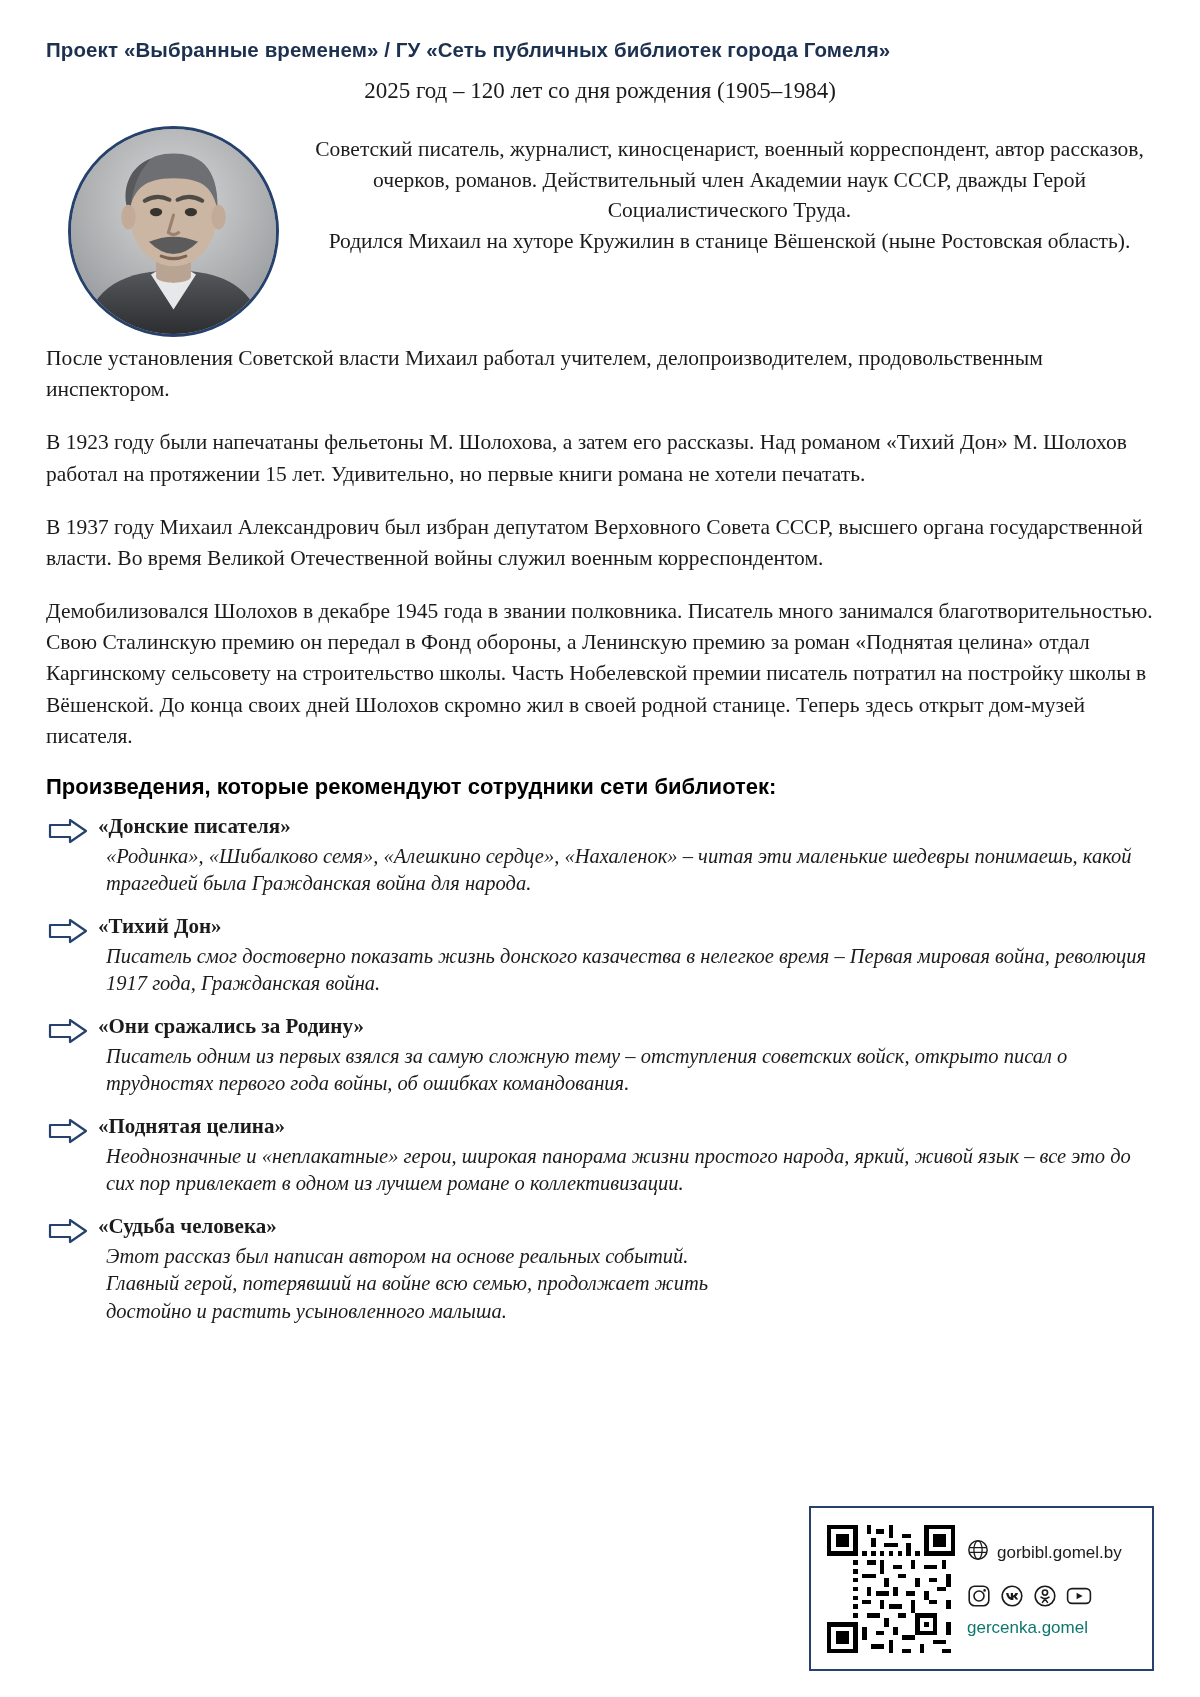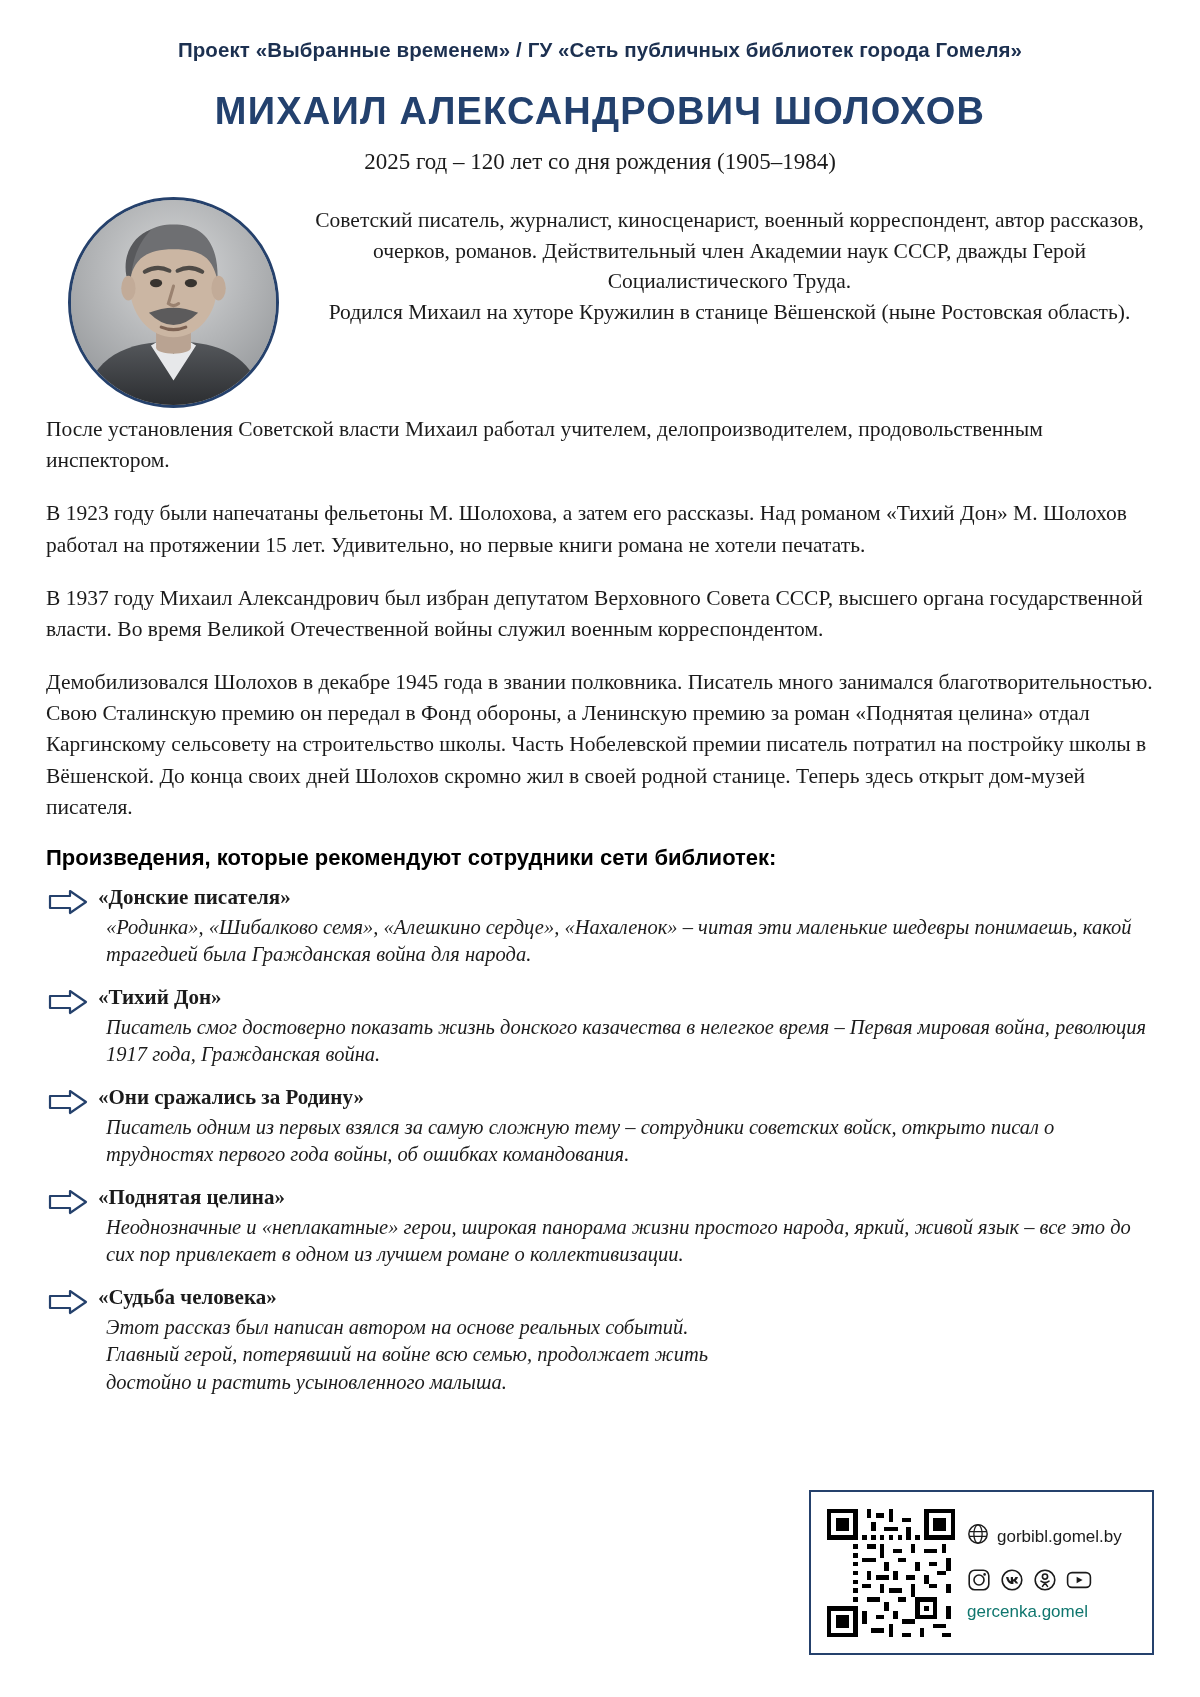--- a/index.html
+++ b/index.html
@@ -18,21 +18,21 @@
   .page {
     position: relative;
     width: 1200px;
     height: 1697px;
     box-sizing: border-box;
     padding: 28px 46px 0 46px;
   }
 
   
   .project-line {
-    text-align: center;
+    text-align: left;
     font-family: "Liberation Sans", sans-serif;
     font-weight: bold;
     font-size: 20.5px;
     color: #1c3050;
     letter-spacing: .1px;
     margin-top: 10px;
   }
   .author-name {
     text-align: center;
     font-family: "Liberation Sans", sans-serif;
@@ -119,21 +119,21 @@
     font-size: 20.5px;
     line-height: 1.34;
     padding-left: 8px;
     font-style: italic;
   }
 
   
   .contact-card {
     position: absolute;
     right: 46px;
-    bottom: 42px;
+    bottom: 26px;
     width: 345px;
     height: 165px;
     border: 2px solid #25416c;
     background: #fff;
     display: flex;
     align-items: center;
     padding: 8px 10px;
     box-sizing: border-box;
   }
   .qr {
@@ -167,21 +167,20 @@
     color: #0f766e;
   }
 </style>
 </head>
 <body>
 
 <div class="page">
 
   <div class="project-line">Проект «Выбранные временем» / ГУ «Сеть публичных библиотек города Гомеля»</div>
 
-  <div class="author-name">МИХАИЛ АЛЕКСАНДРОВИЧ ШОЛОХОВ</div>
 
   <div class="anniversary">2025 год – 120 лет со дня рождения (1905–1984)</div>
 
   <div class="intro-block">
     <div class="portrait">
       <svg viewBox="0 0 200 200" xmlns="http://www.w3.org/2000/svg" aria-hidden="true">
         <defs>
           <radialGradient id="bg" cx="50%" cy="35%" r="75%">
             <stop offset="0%" stop-color="#d8d9da"></stop>
             <stop offset="100%" stop-color="#8f9295"></stop>
@@ -257,21 +256,21 @@
       <div class="work-desc">Писатель смог достоверно показать жизнь донского казачества в нелегкое время – Первая мировая война, революция 1917 года, Гражданская война.</div>
     </div>
 
     <div class="work-item">
       <span class="arrow-icon">
         <svg viewBox="0 0 40 26" xmlns="http://www.w3.org/2000/svg" aria-hidden="true">
           <path d="M2 7 H22 V2 L38 13 L22 24 V19 H2 Z" fill="none" stroke="#25416c" stroke-width="2.2" stroke-linejoin="round"></path>
         </svg>
       </span>
       <div class="work-title">«Они сражались за Родину»</div>
-      <div class="work-desc">Писатель одним из первых взялся за самую сложную тему – сотрудники советских войск, открыто писал о трудностях первого года войны, об ошибках командования.</div>
+      <div class="work-desc">Писатель одним из первых взялся за самую сложную тему – отступления советских войск, открыто писал о трудностях первого года войны, об ошибках командования.</div>
     </div>
 
     <div class="work-item">
       <span class="arrow-icon">
         <svg viewBox="0 0 40 26" xmlns="http://www.w3.org/2000/svg" aria-hidden="true">
           <path d="M2 7 H22 V2 L38 13 L22 24 V19 H2 Z" fill="none" stroke="#25416c" stroke-width="2.2" stroke-linejoin="round"></path>
         </svg>
       </span>
       <div class="work-title">«Поднятая целина»</div>
       <div class="work-desc">Неоднозначные и «неплакатные» герои, широкая панорама жизни простого народа, яркий, живой язык – все это до сих пор привлекает в одном из лучшем романе о коллективизации.</div>

